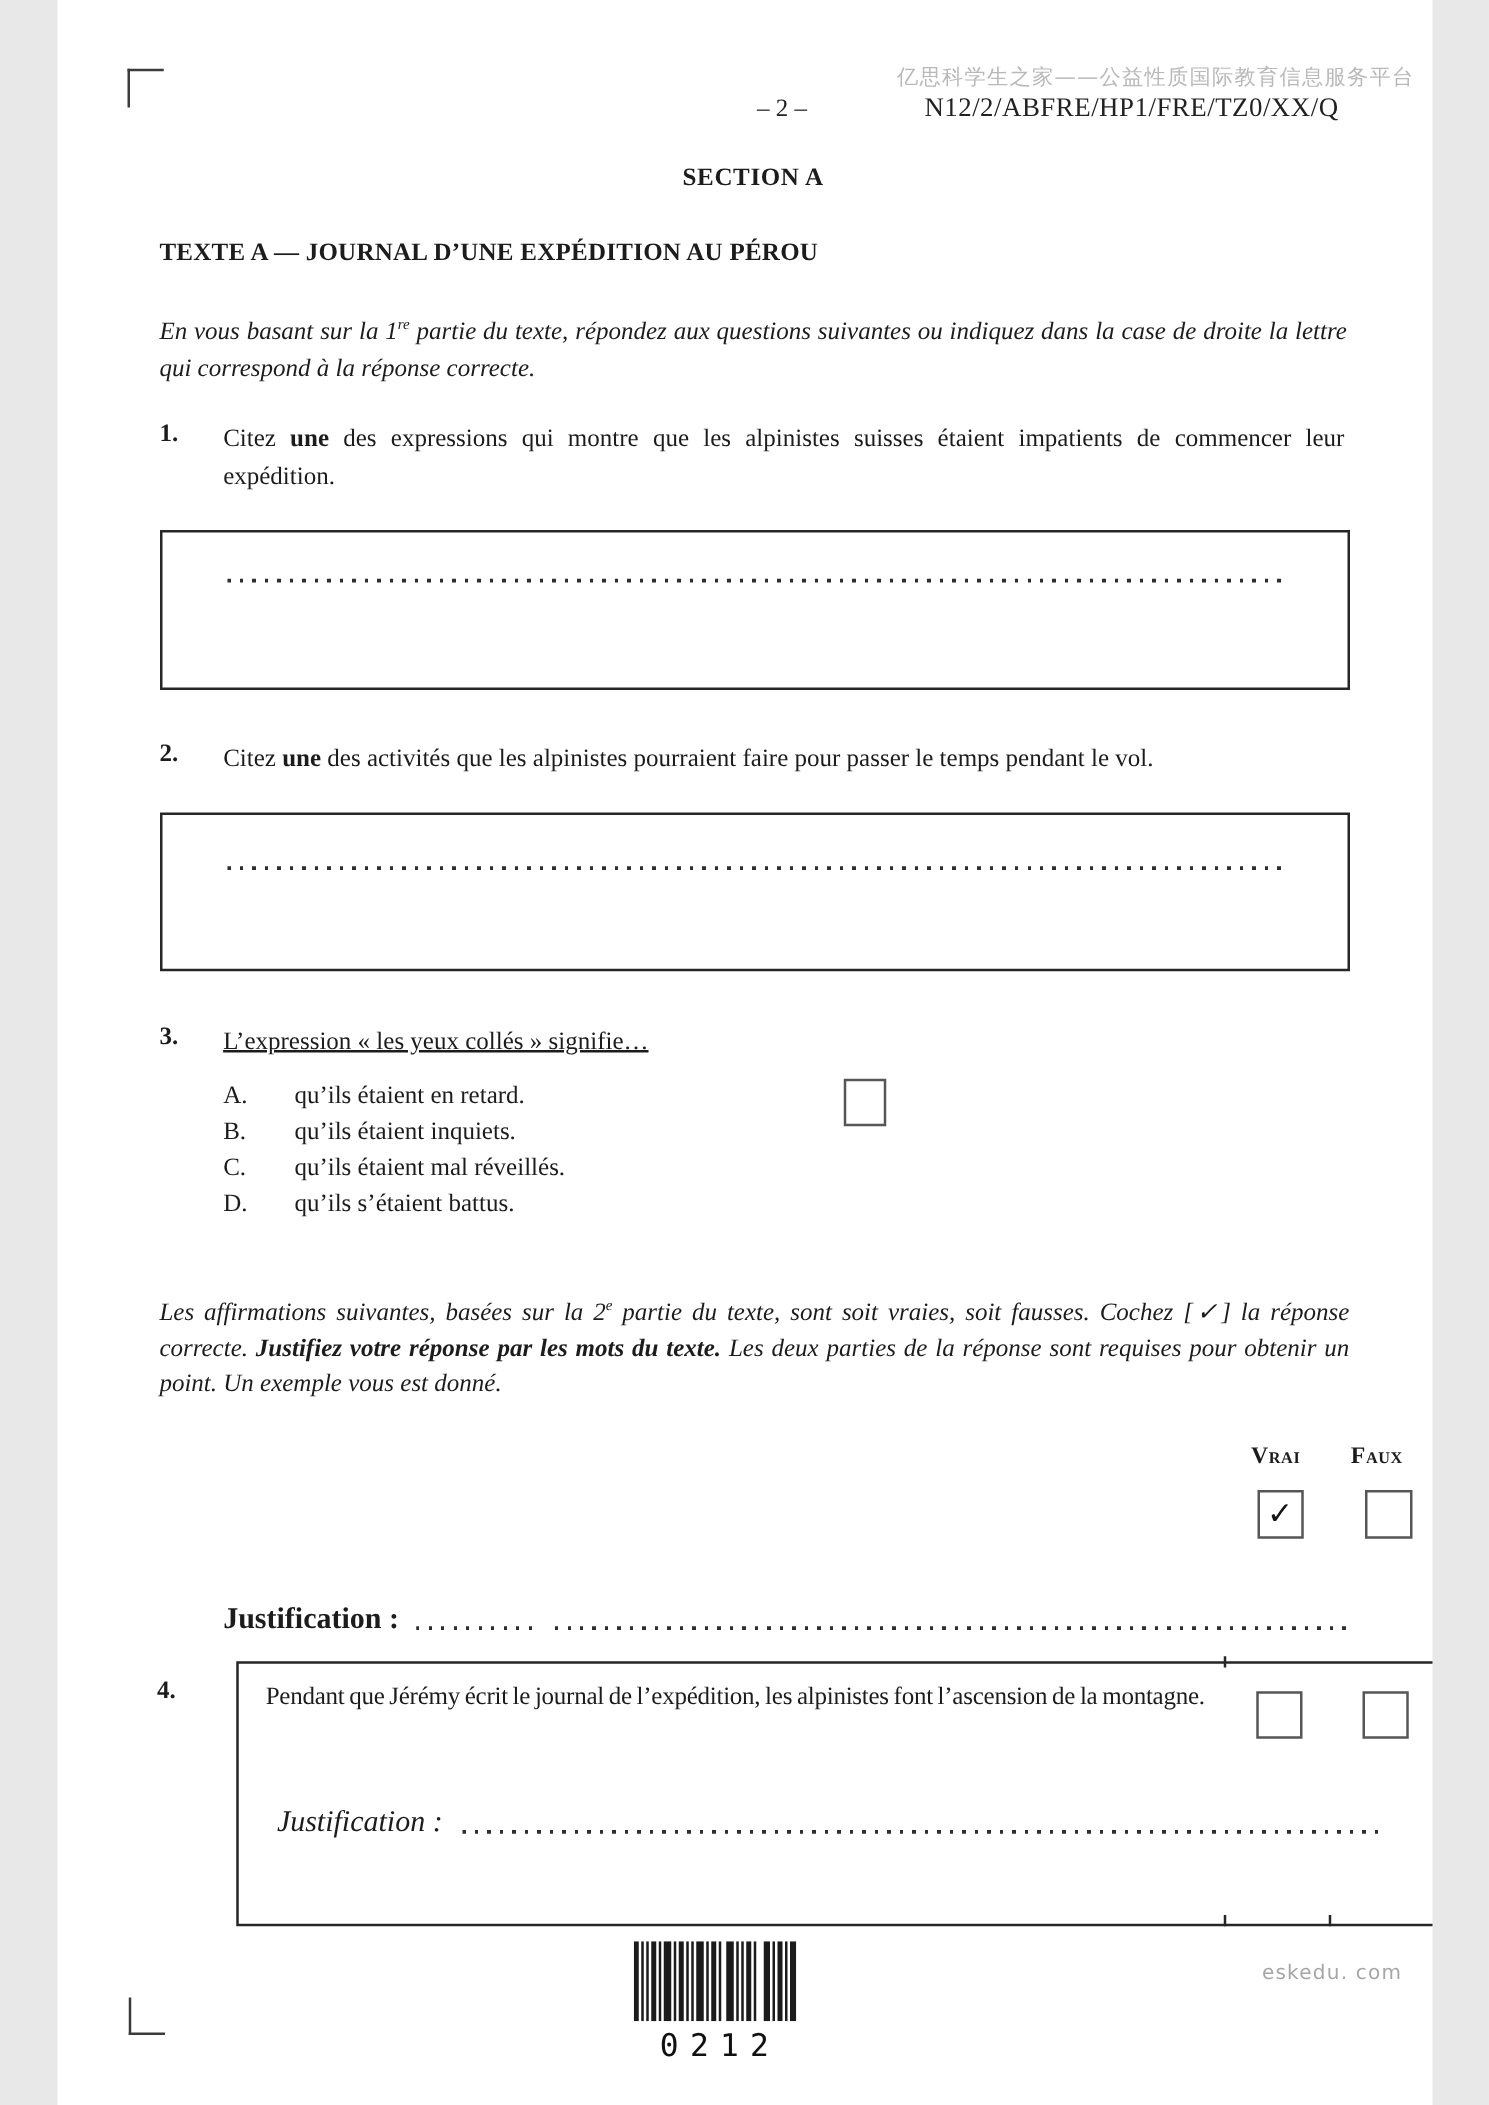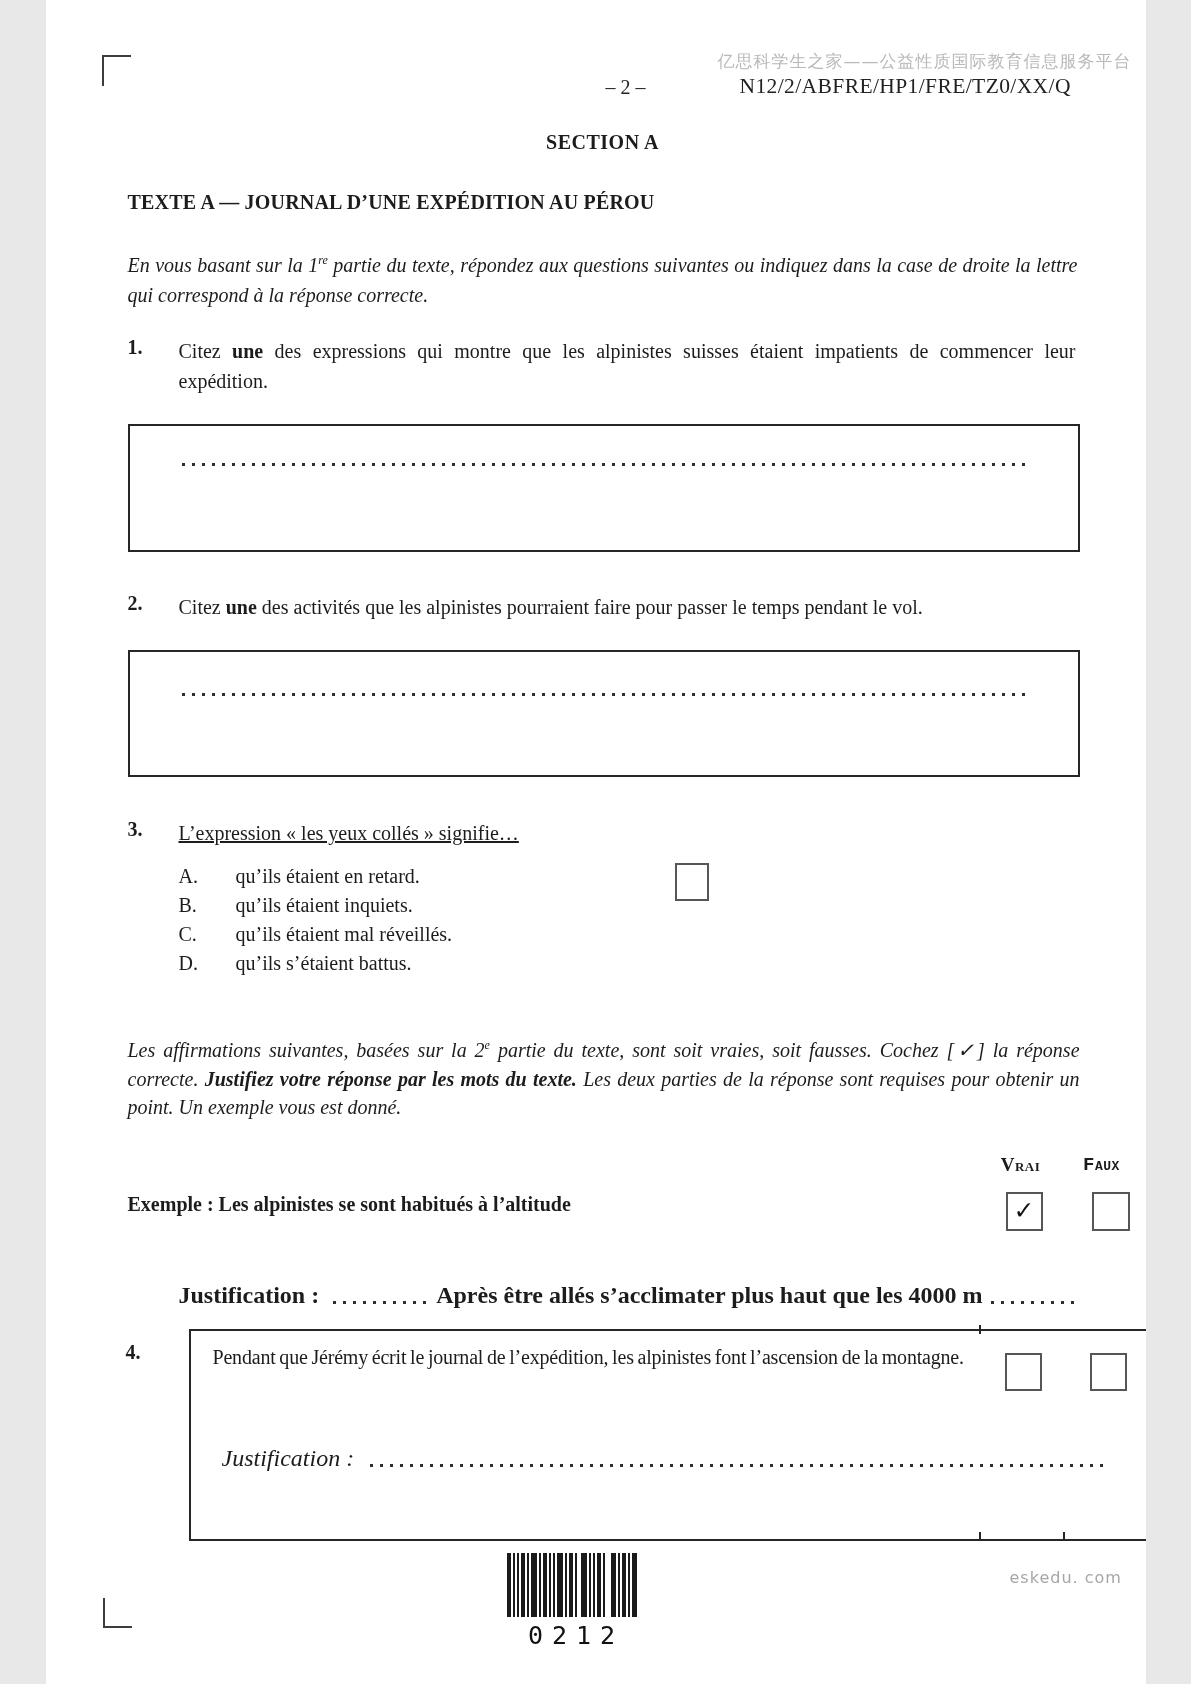--- a/index.html
+++ b/index.html
@@ -116,32 +116,30 @@
       <span>qu’ils s’étaient battus.</span>
     </div>
   </div>
   <div class="checkbox" style="left:629px; top:863px; width:30px; height:34px;"></div>
 
   <div class="abs tf-intro">
     <span>Les affirmations suivantes, basées sur la 2</span><sup>e</sup><span> partie du texte, sont soit vraies, soit fausses.  Cochez [✓] la réponse correcte.  </span><span class="bi">Justifiez votre réponse par les mots du texte.</span><span>  Les deux parties de la réponse sont requises pour obtenir un point.  Un exemple vous est donné.</span>
   </div>
 
   <div class="abs colhead" style="left:950px; top:1154px; width:50px; text-align:center;">Vrai</div>
-  <div class="abs colhead" style="left:1026px; top:1154px; width:60px; text-align:center;font-family:Liberation Mono, monospace;">Faux</div>
+  <div class="abs colhead" style="left:1026px; top:1154px; width:60px; text-align:center;">Faux</div>
 
-  <div class="abs bi" style="left:82px; top:1193px; font-size:20px;">Exemple : Les alpinistes se sont habitués à l’altitude</div>
   <div class="checkbox" style="left:960px; top:1192px; width:33px; height:35px;">
     <span class="checkmark">✓</span>
   </div>
   <div class="checkbox" style="left:1046px; top:1192px; width:34px; height:35px;"></div>
 
   <div class="abs jline" style="left:133px; top:1270px; width:899px;">
     <span class="bi">Justification :</span>
     <span class="dots dotfill" style="width:95px; margin-left:14px; margin-right:8px;"></span>
-    <span class="bi">Après être allés s’acclimater plus haut que les 4000 m</span>
     <span class="dots dotfill" style="flex:1; margin-left:8px;"></span>
   </div>
 
   <div class="abs qnum" style="left:80px; top:1341px;">4.</div>
   <div class="q4box">
     <div style="position:absolute; left:22px; top:11px; width:772px; font-size:20px; line-height:31px; letter-spacing:-0.2px; word-spacing:-1px;">Pendant que Jérémy écrit le journal de l’expédition, les alpinistes font l’ascension de la montagne.</div>
     <div class="jline" style="position:absolute; left:31px; top:102px; right:44px;">
       <span style="font-style:italic;">Justification :</span>
       <span class="dots dotfill" style="flex:1; margin-left:16px;"></span>
     </div>

